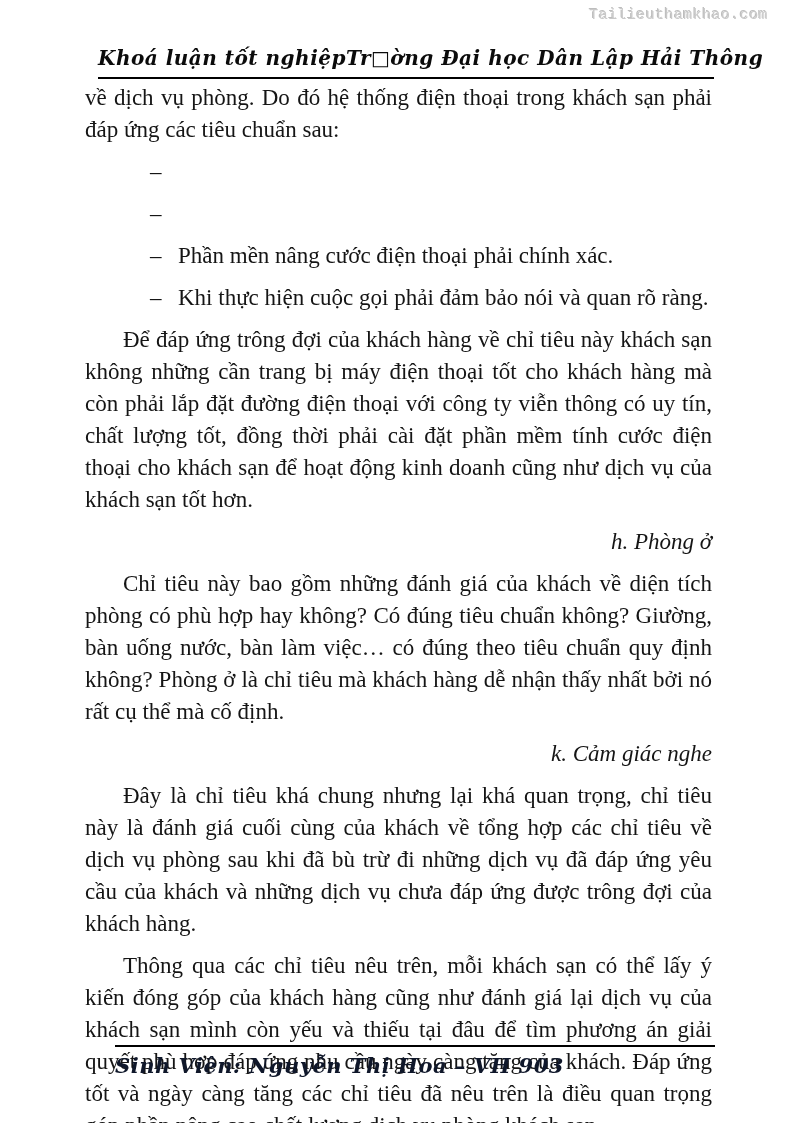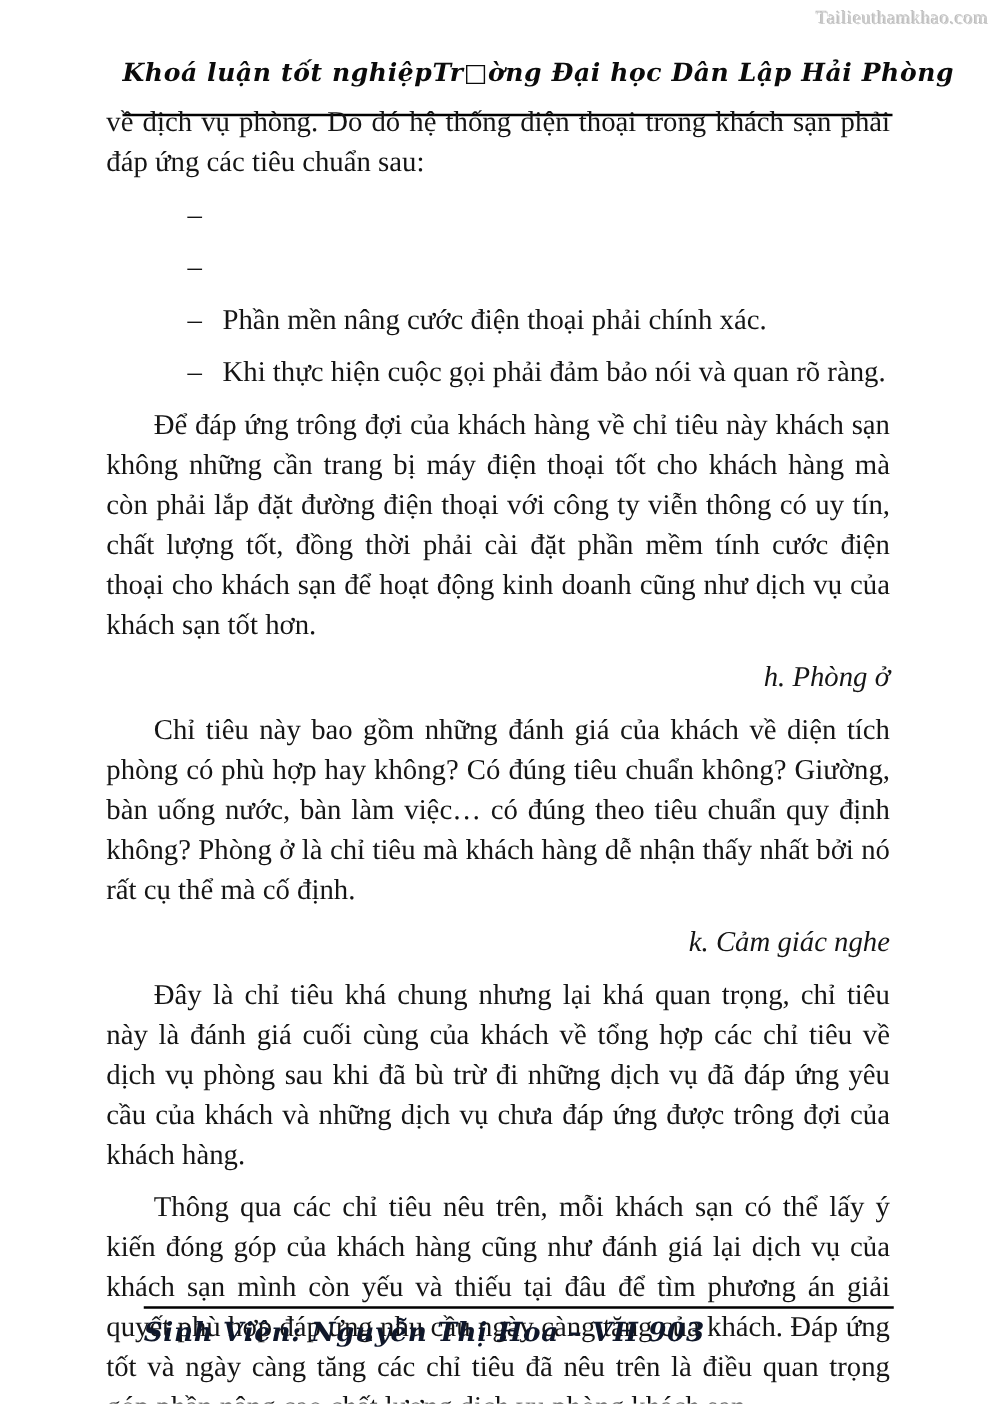--- a/index.html
+++ b/index.html
@@ -14,38 +14,38 @@
     height: 1123px;
     background: #ffffff;
     overflow: hidden;
     font-family: "Liberation Serif", serif;
     color: #151515;
   }
   
   .watermark {
     position: absolute;
     top: 7px;
-    right: 3px;
-    font-family: Liberation Serif, serif;
+    right: 26px;
+    font-family: Liberation Mono, monospace;
     font-size: 15px;
     letter-spacing: 0.4px;
     color: #c9c9c9;
     text-shadow: 1px 1px 0 #ffffff, -1px -1px 0 #bdbdbd;
   }
   
   .header {
     position: absolute;
     left: 98px;
     top: 46px;
     width: 616px;
     display: flex;
     justify-content: space-between;
     align-items: baseline;
     border-bottom: 2px solid #000000;
-    padding-bottom: 21px;
+    padding-bottom: 7px;
     font-family: "DejaVu Serif", serif;
     font-style: italic;
     font-weight: bold;
     font-size: 20px;
     letter-spacing: 0.5px;
     color: #0b0b0b;
     white-space: nowrap;
   }
   
   .body-text {
@@ -100,21 +100,21 @@
 </style>
 </head>
 <body>
 
 <div class="page">
 
   <div class="watermark">Tailieuthamkhao.com</div>
 
   <div class="header">
     <span>Khoá luận tốt nghiệp</span>
-    <span>Tr□ờng Đại học Dân Lập Hải Phòng</span>
+    <span>Tr□ờng Đại học Dân Lập Hải Thông</span>
   </div>
 
   <div class="body-text">
 
     <p class="opening">về dịch vụ phòng. Do đó hệ thống điện thoại trong khách sạn phải đáp ứng các tiêu chuẩn sau:</p>
 
     <ul class="bullets">
       <li>
         <span class="dash">–</span>
       </li>

